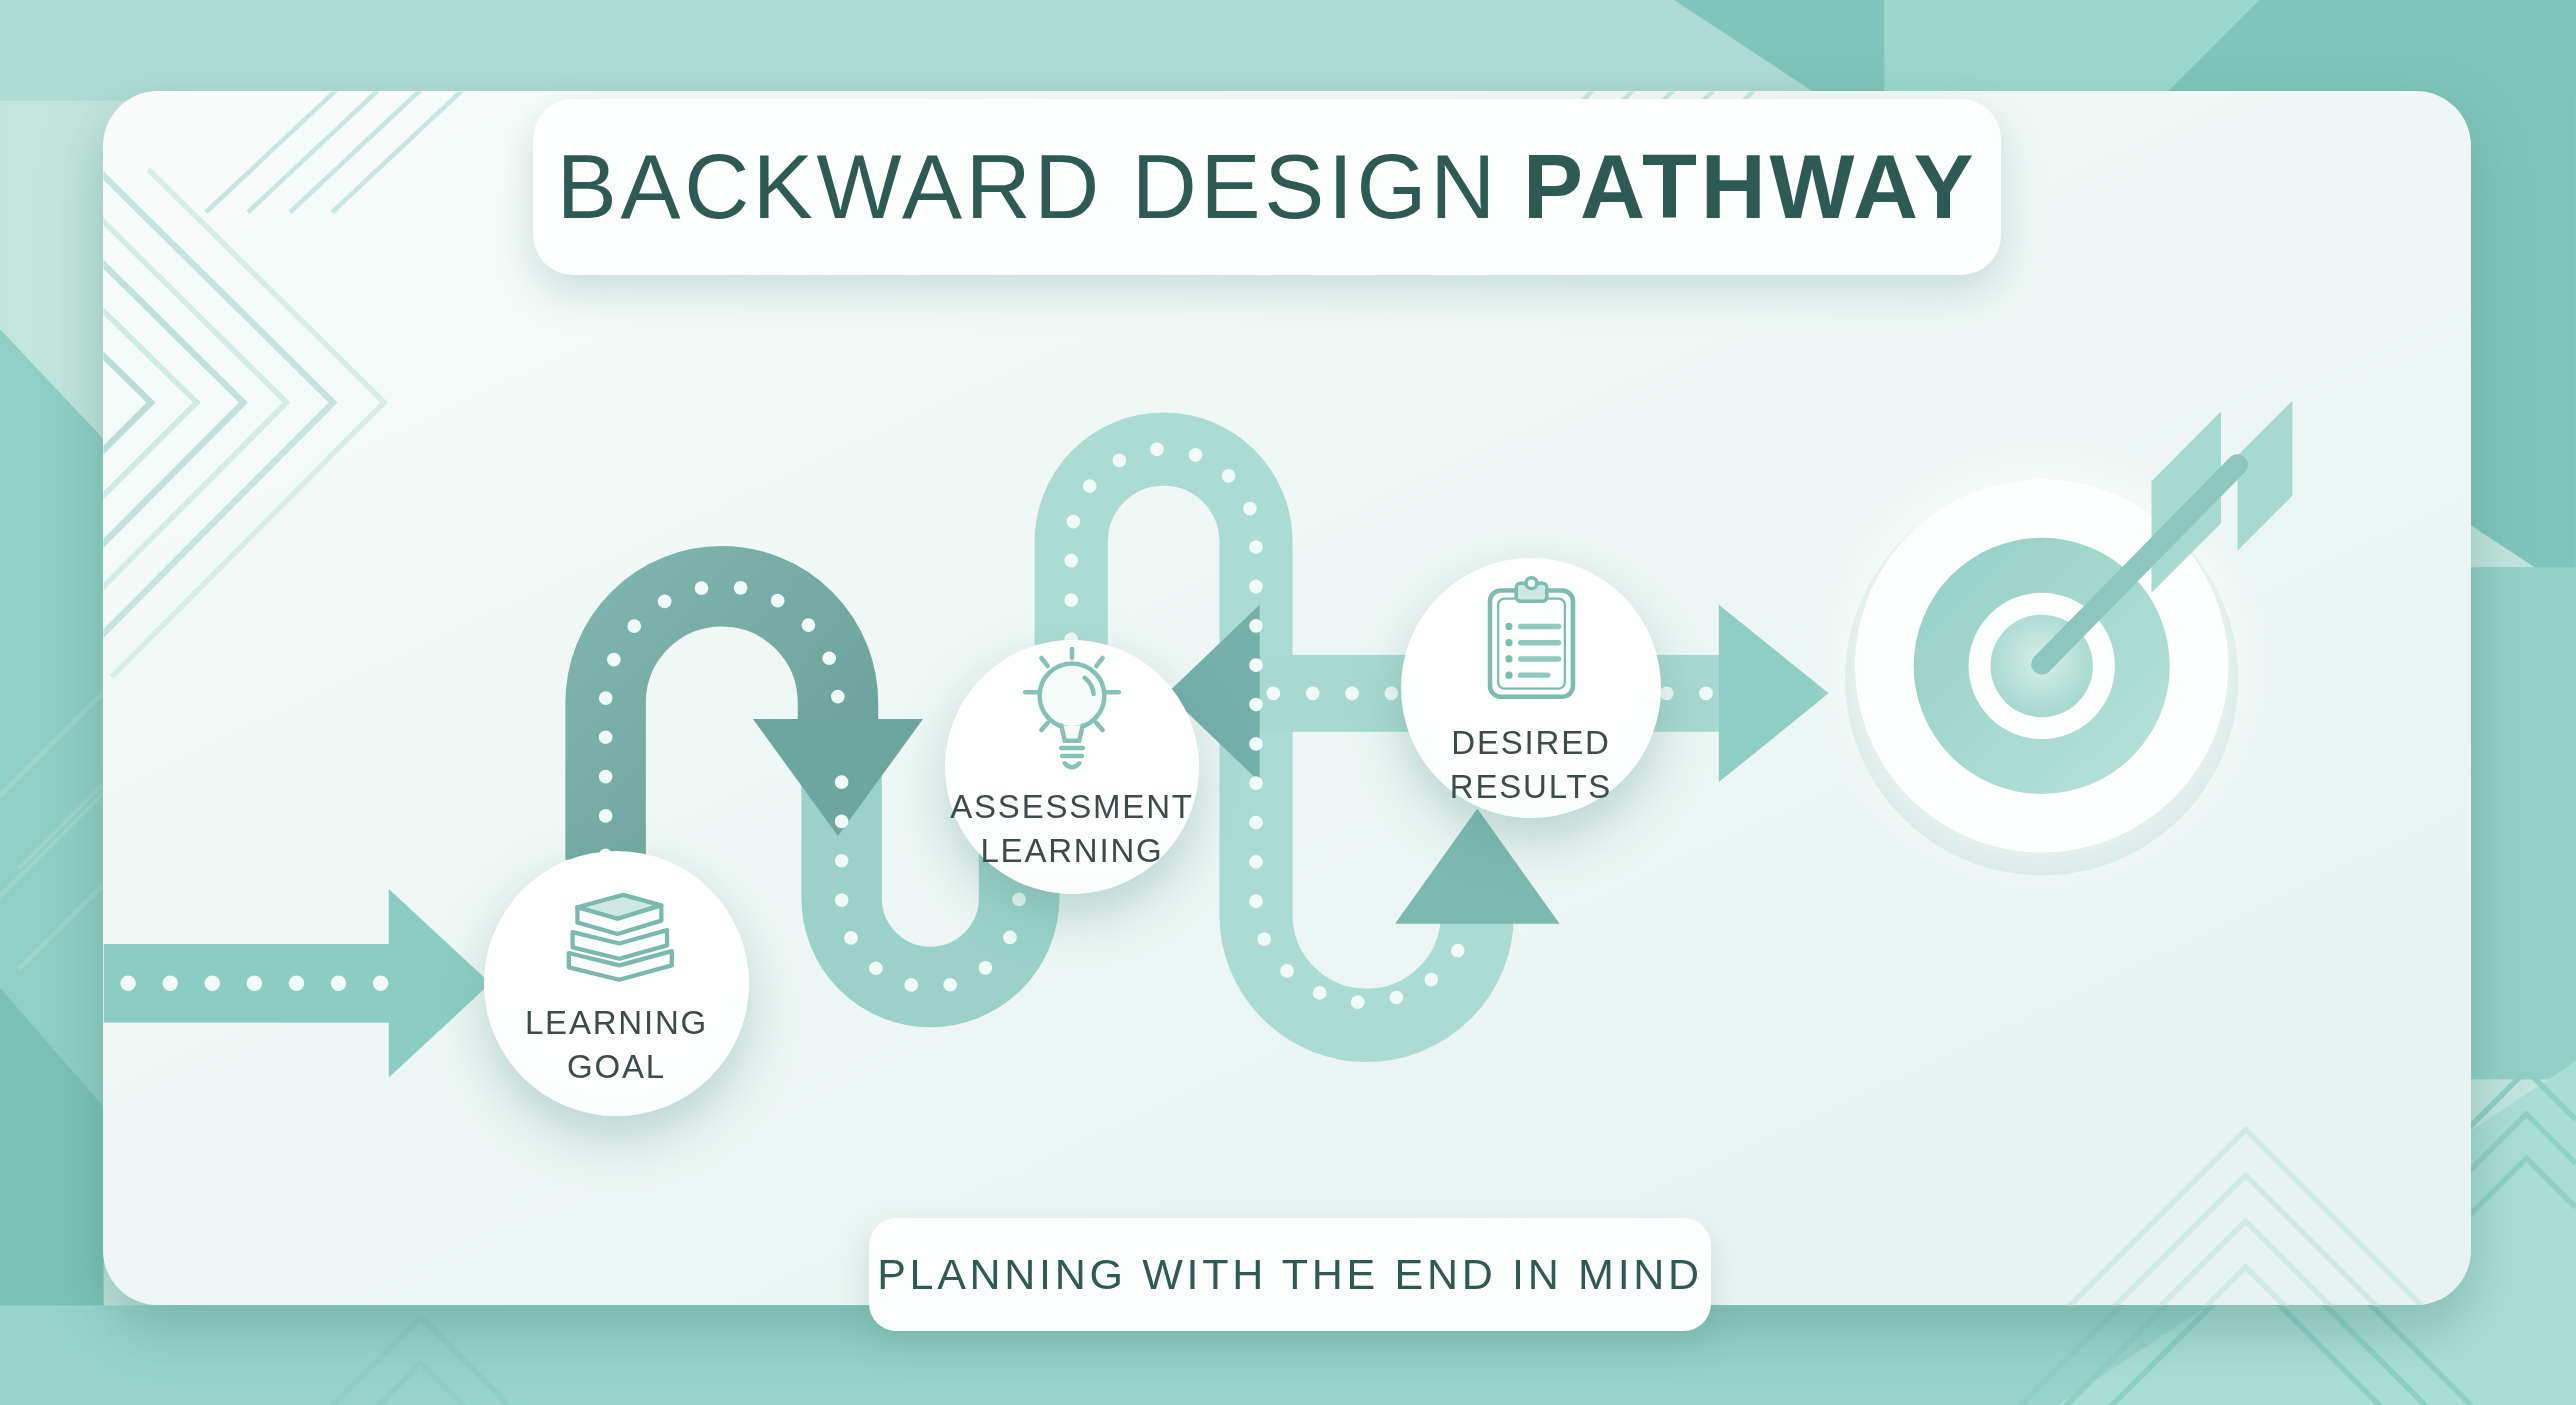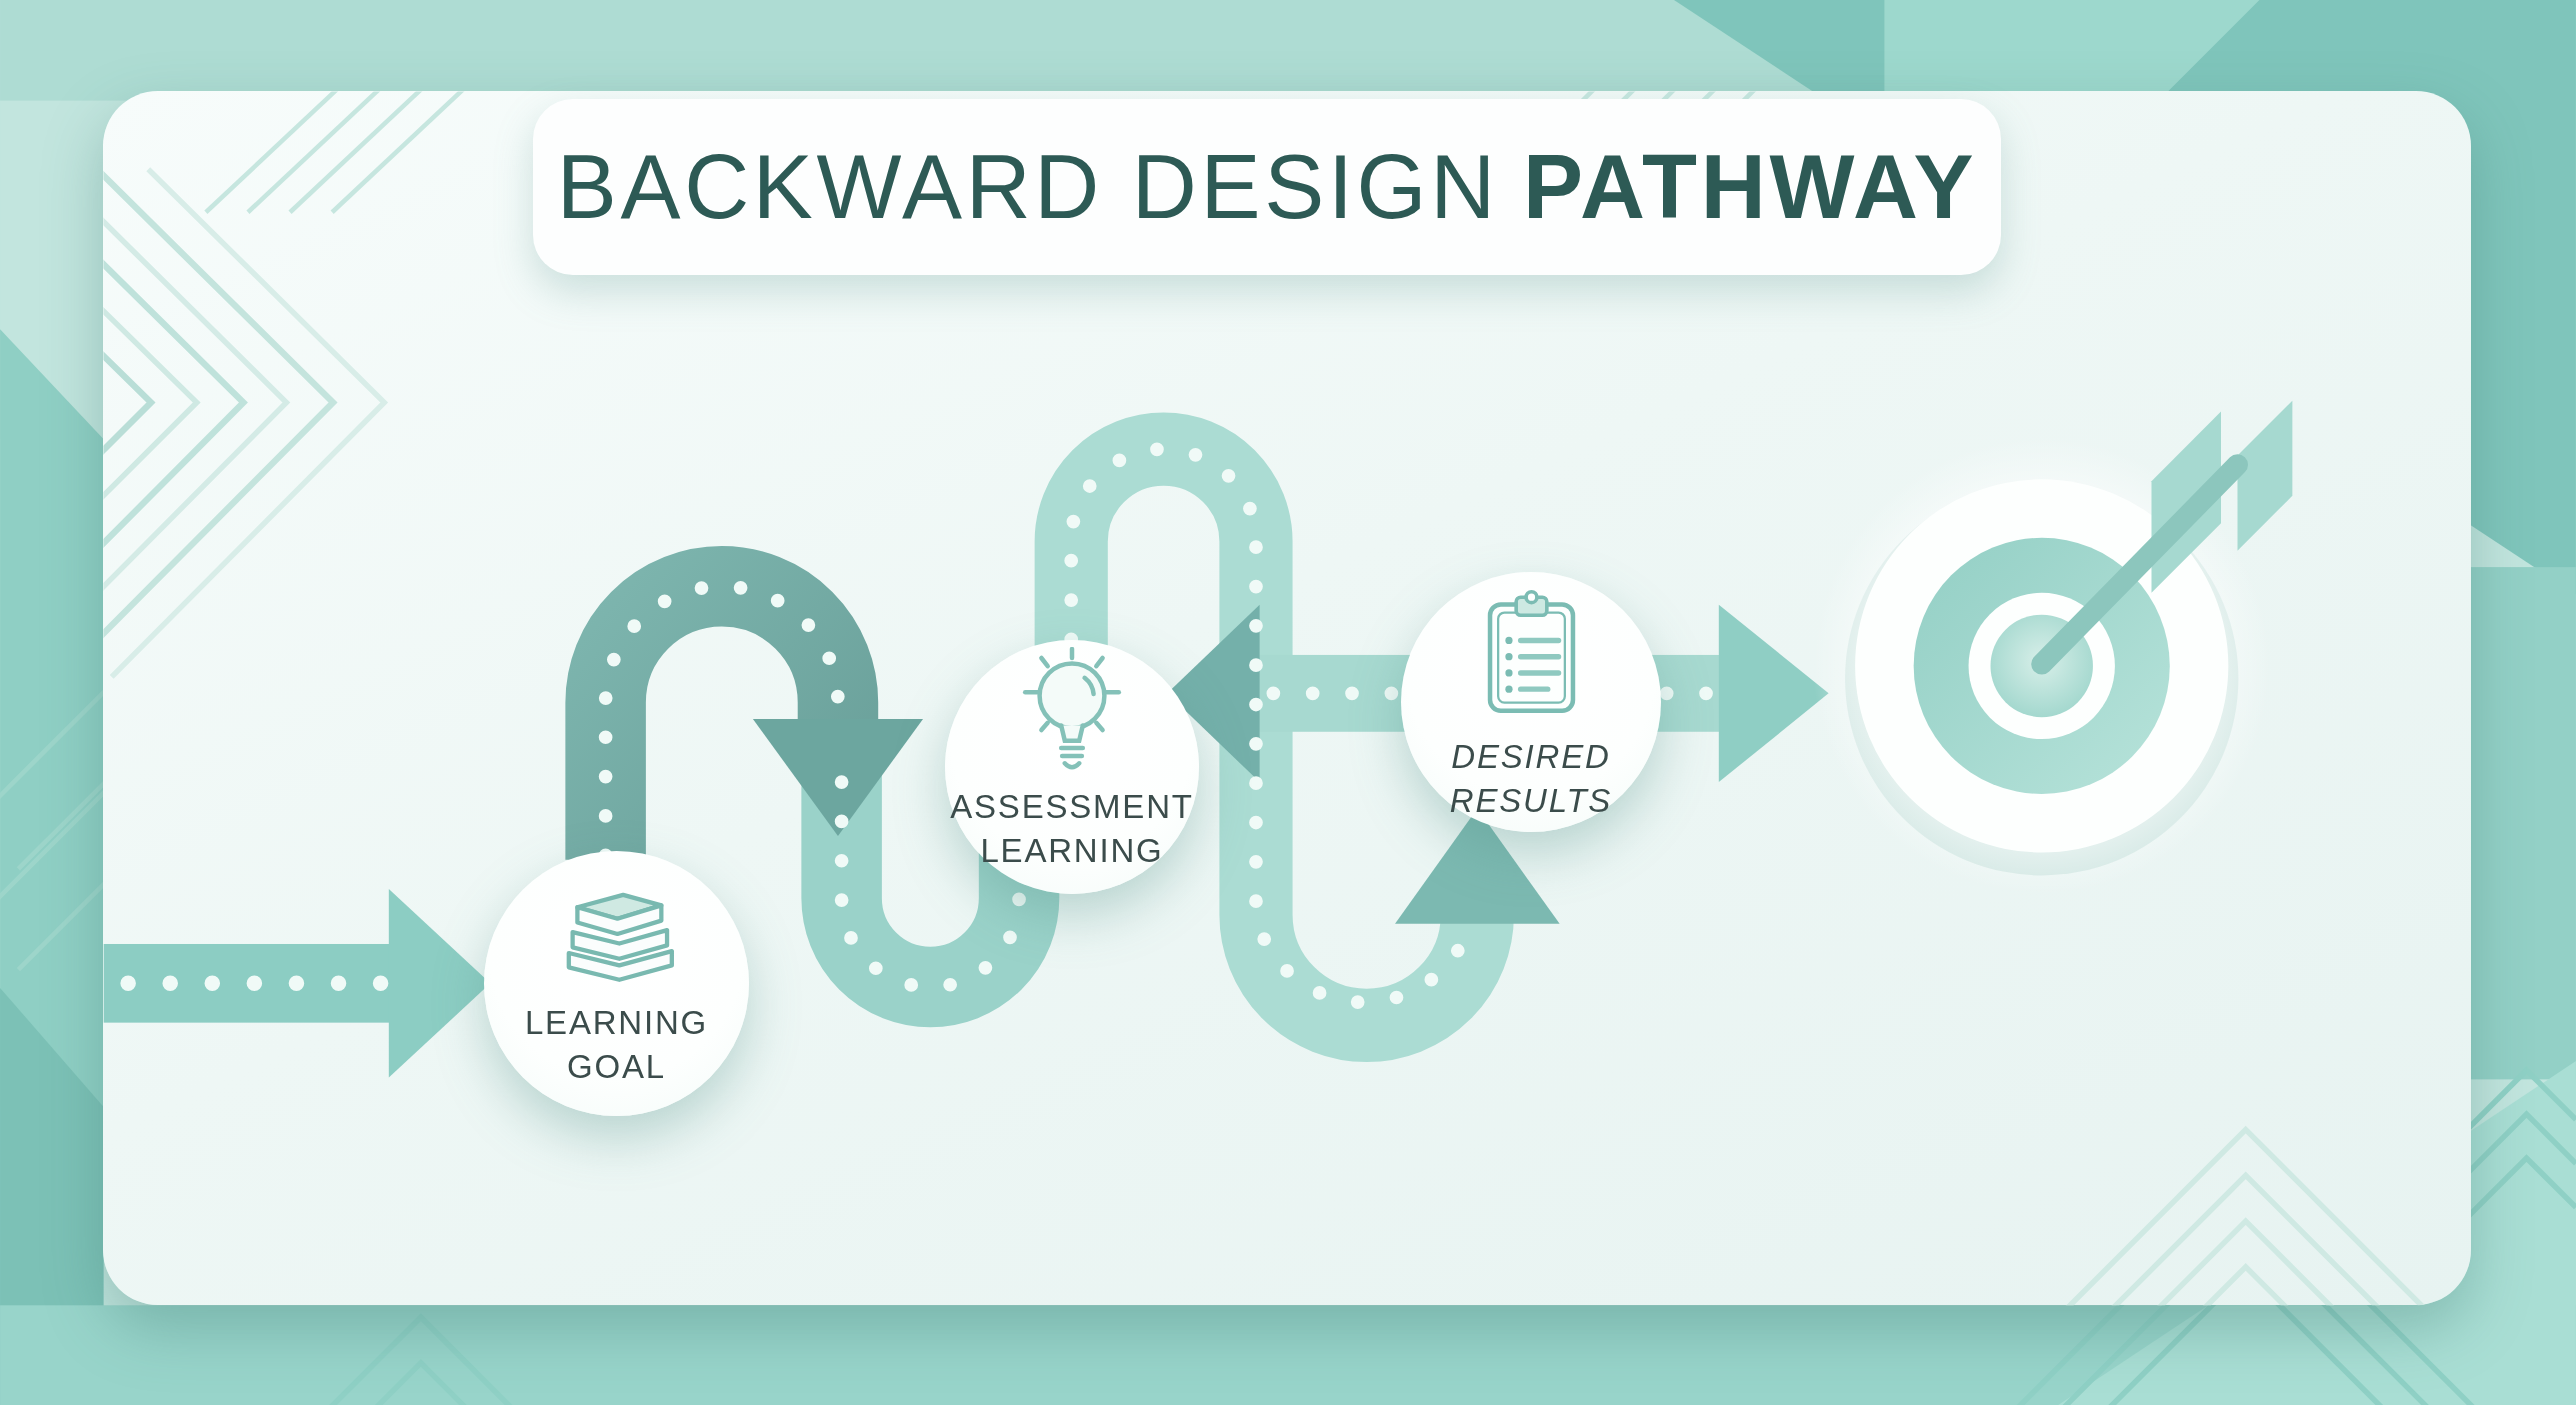--- a/index.html
+++ b/index.html
@@ -23,21 +23,21 @@
     box-shadow:0 22px 50px rgba(90,150,140,0.35);}
   .node .icon{position:absolute;}
   .node .labels{position:absolute;left:0;right:0;text-align:center;color:#3b4c4b;
     font-size:33px;font-weight:400;letter-spacing:1.8px;line-height:44px;}
   .node-lp{left:484px;top:851px;width:265px;height:265px;}
   .node-lp .icon{left:60px;top:20px;}
   .node-lp .labels{top:150px;}
   .node-ae{left:945px;top:640px;width:254px;height:254px;}
   .node-ae .icon{left:73px;top:7.3px;}
   .node-ae .labels{top:145px;}
-  .node-dr{left:1401px;top:572px;width:260px;height:260px;font-style:italic;}
+  .node-dr{left:1401px;top:558px;width:260px;height:260px;}
   .node-dr .icon{left:80px;top:18.3px;}
   .node-dr .labels{top:163px;}
 
   .goal-label{position:absolute;left:1543px;top:939px;width:915px;text-align:center;
     color:#2f4f4b;font-size:49px;font-weight:400;letter-spacing:1.8px;line-height:71px;}
 
   .footer-tab{position:absolute;left:869px;top:1218px;width:842px;height:113px;border-radius:27.4px;
     background:#fcfefd;box-shadow:0 14.6px 31px rgba(90,150,140,0.28);
     display:flex;align-items:center;justify-content:center;}
   .footer-text{font-size:43px;color:#2e5954;letter-spacing:3.7px;font-weight:400;white-space:nowrap;}
@@ -230,15 +230,18 @@
           <line x1="44" y1="110" x2="74" y2="110"></line>
       </g>
     </svg>
     <div class="labels">
       <div>DESIRED</div>
       <div>RESULTS</div>
     </div>
   </div>
 
 
+  <div class="footer-tab">
+    <div class="footer-text">PLANNING WITH THE END IN MIND</div>
+  </div>
 
 </div>
 
 
 </body></html>

